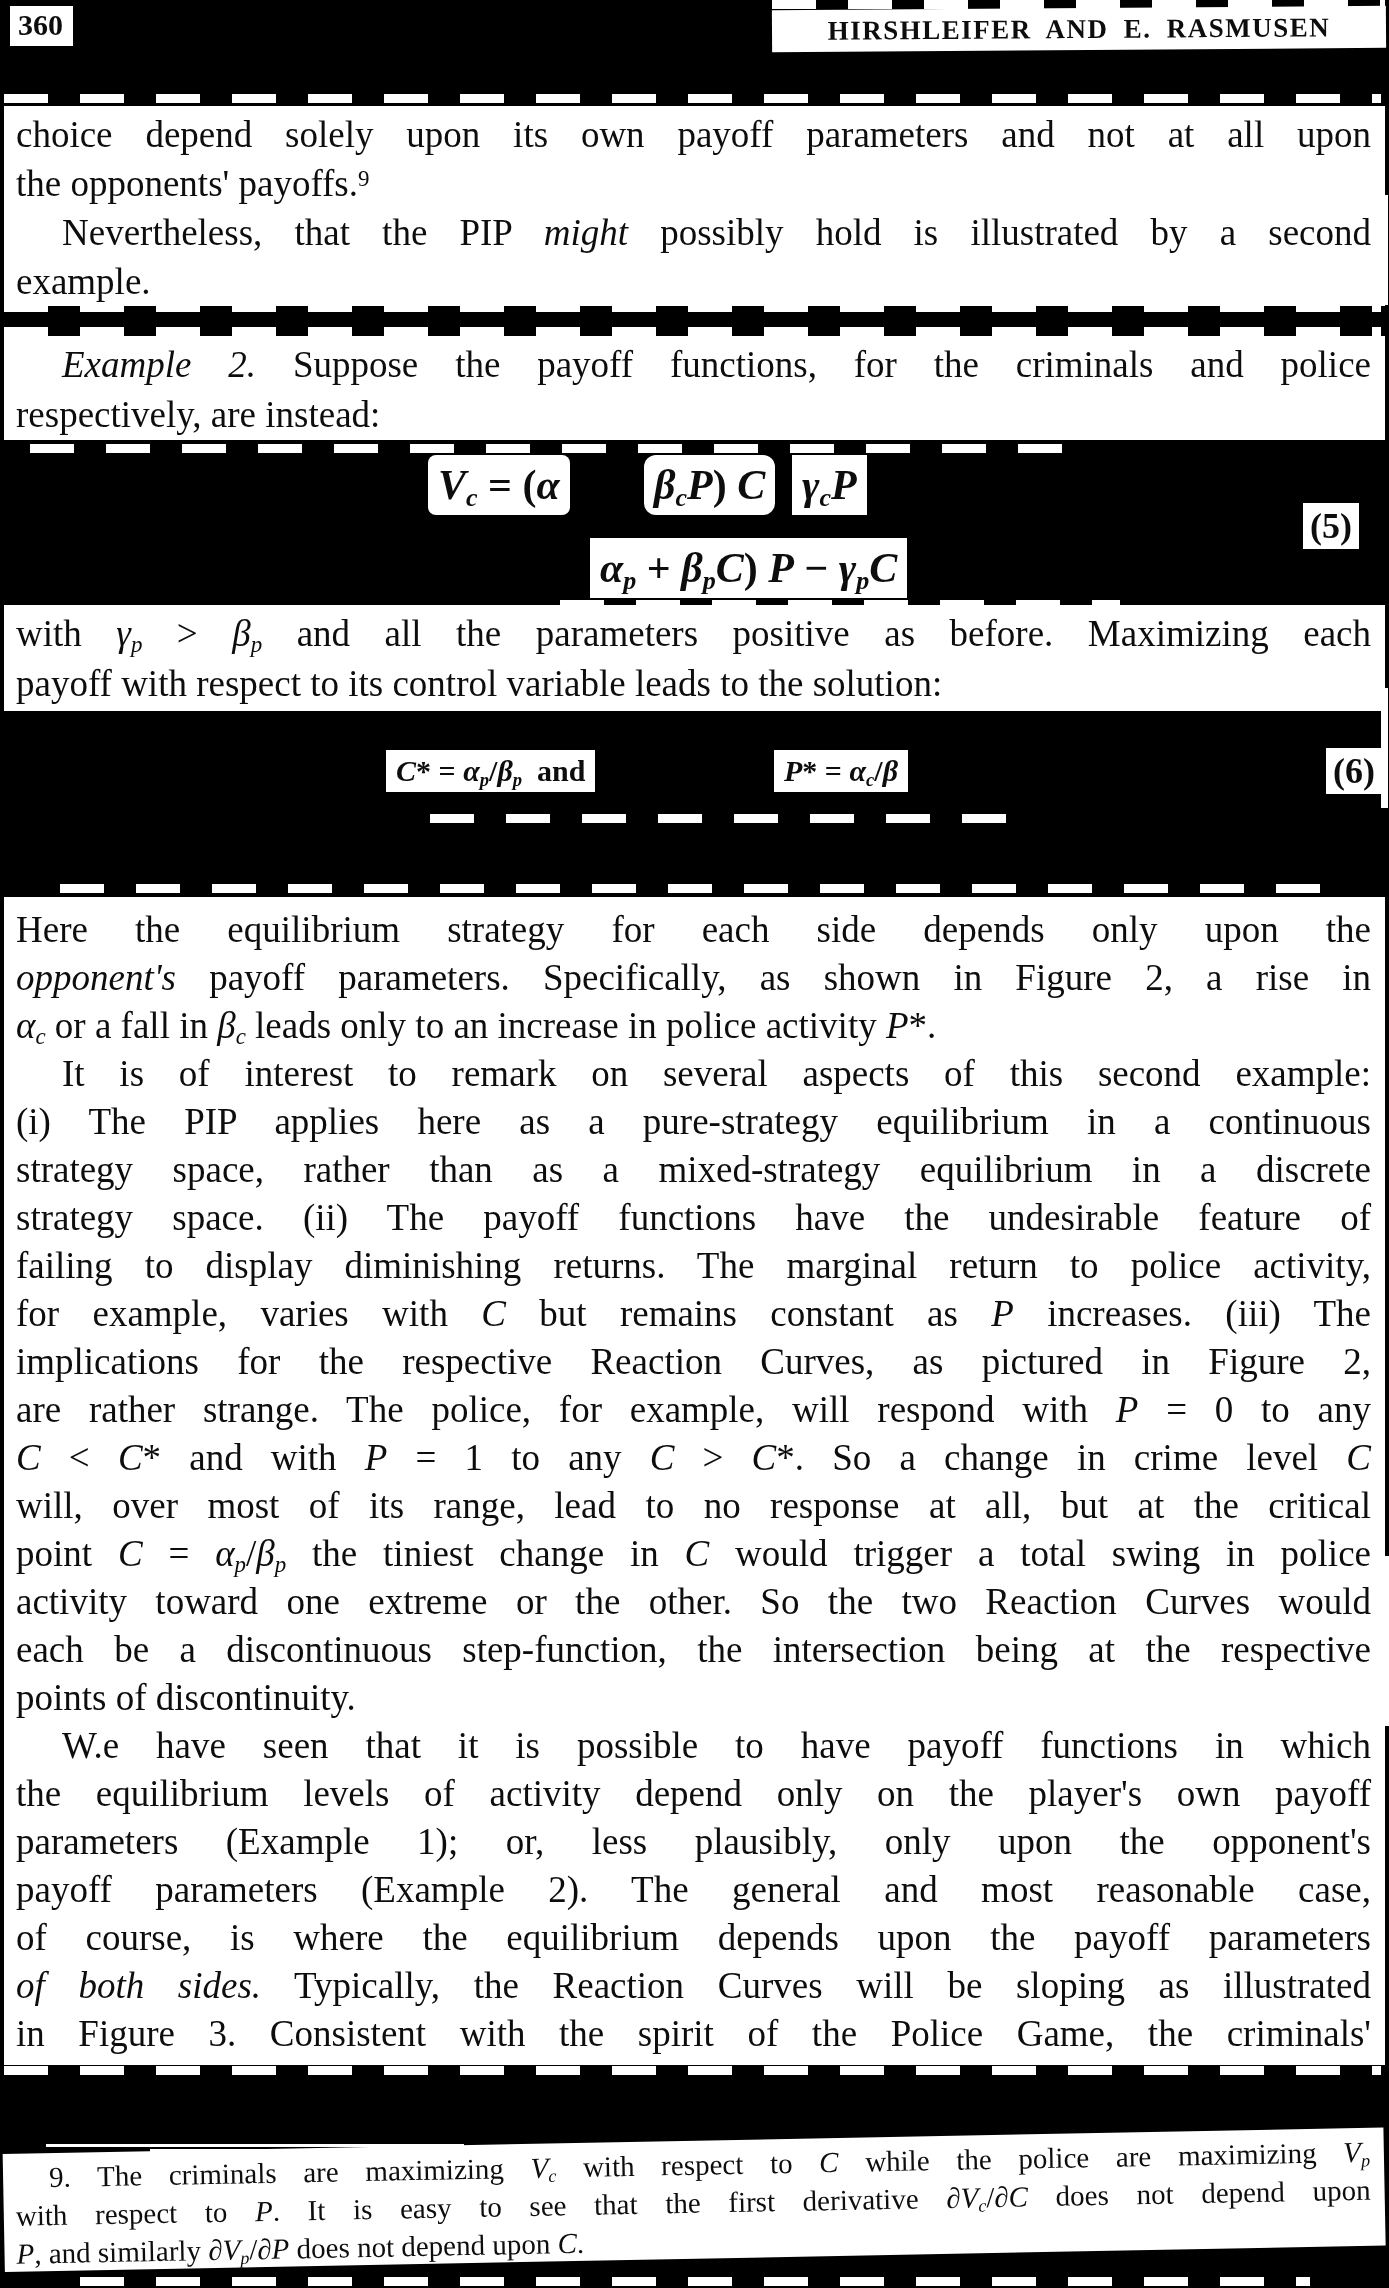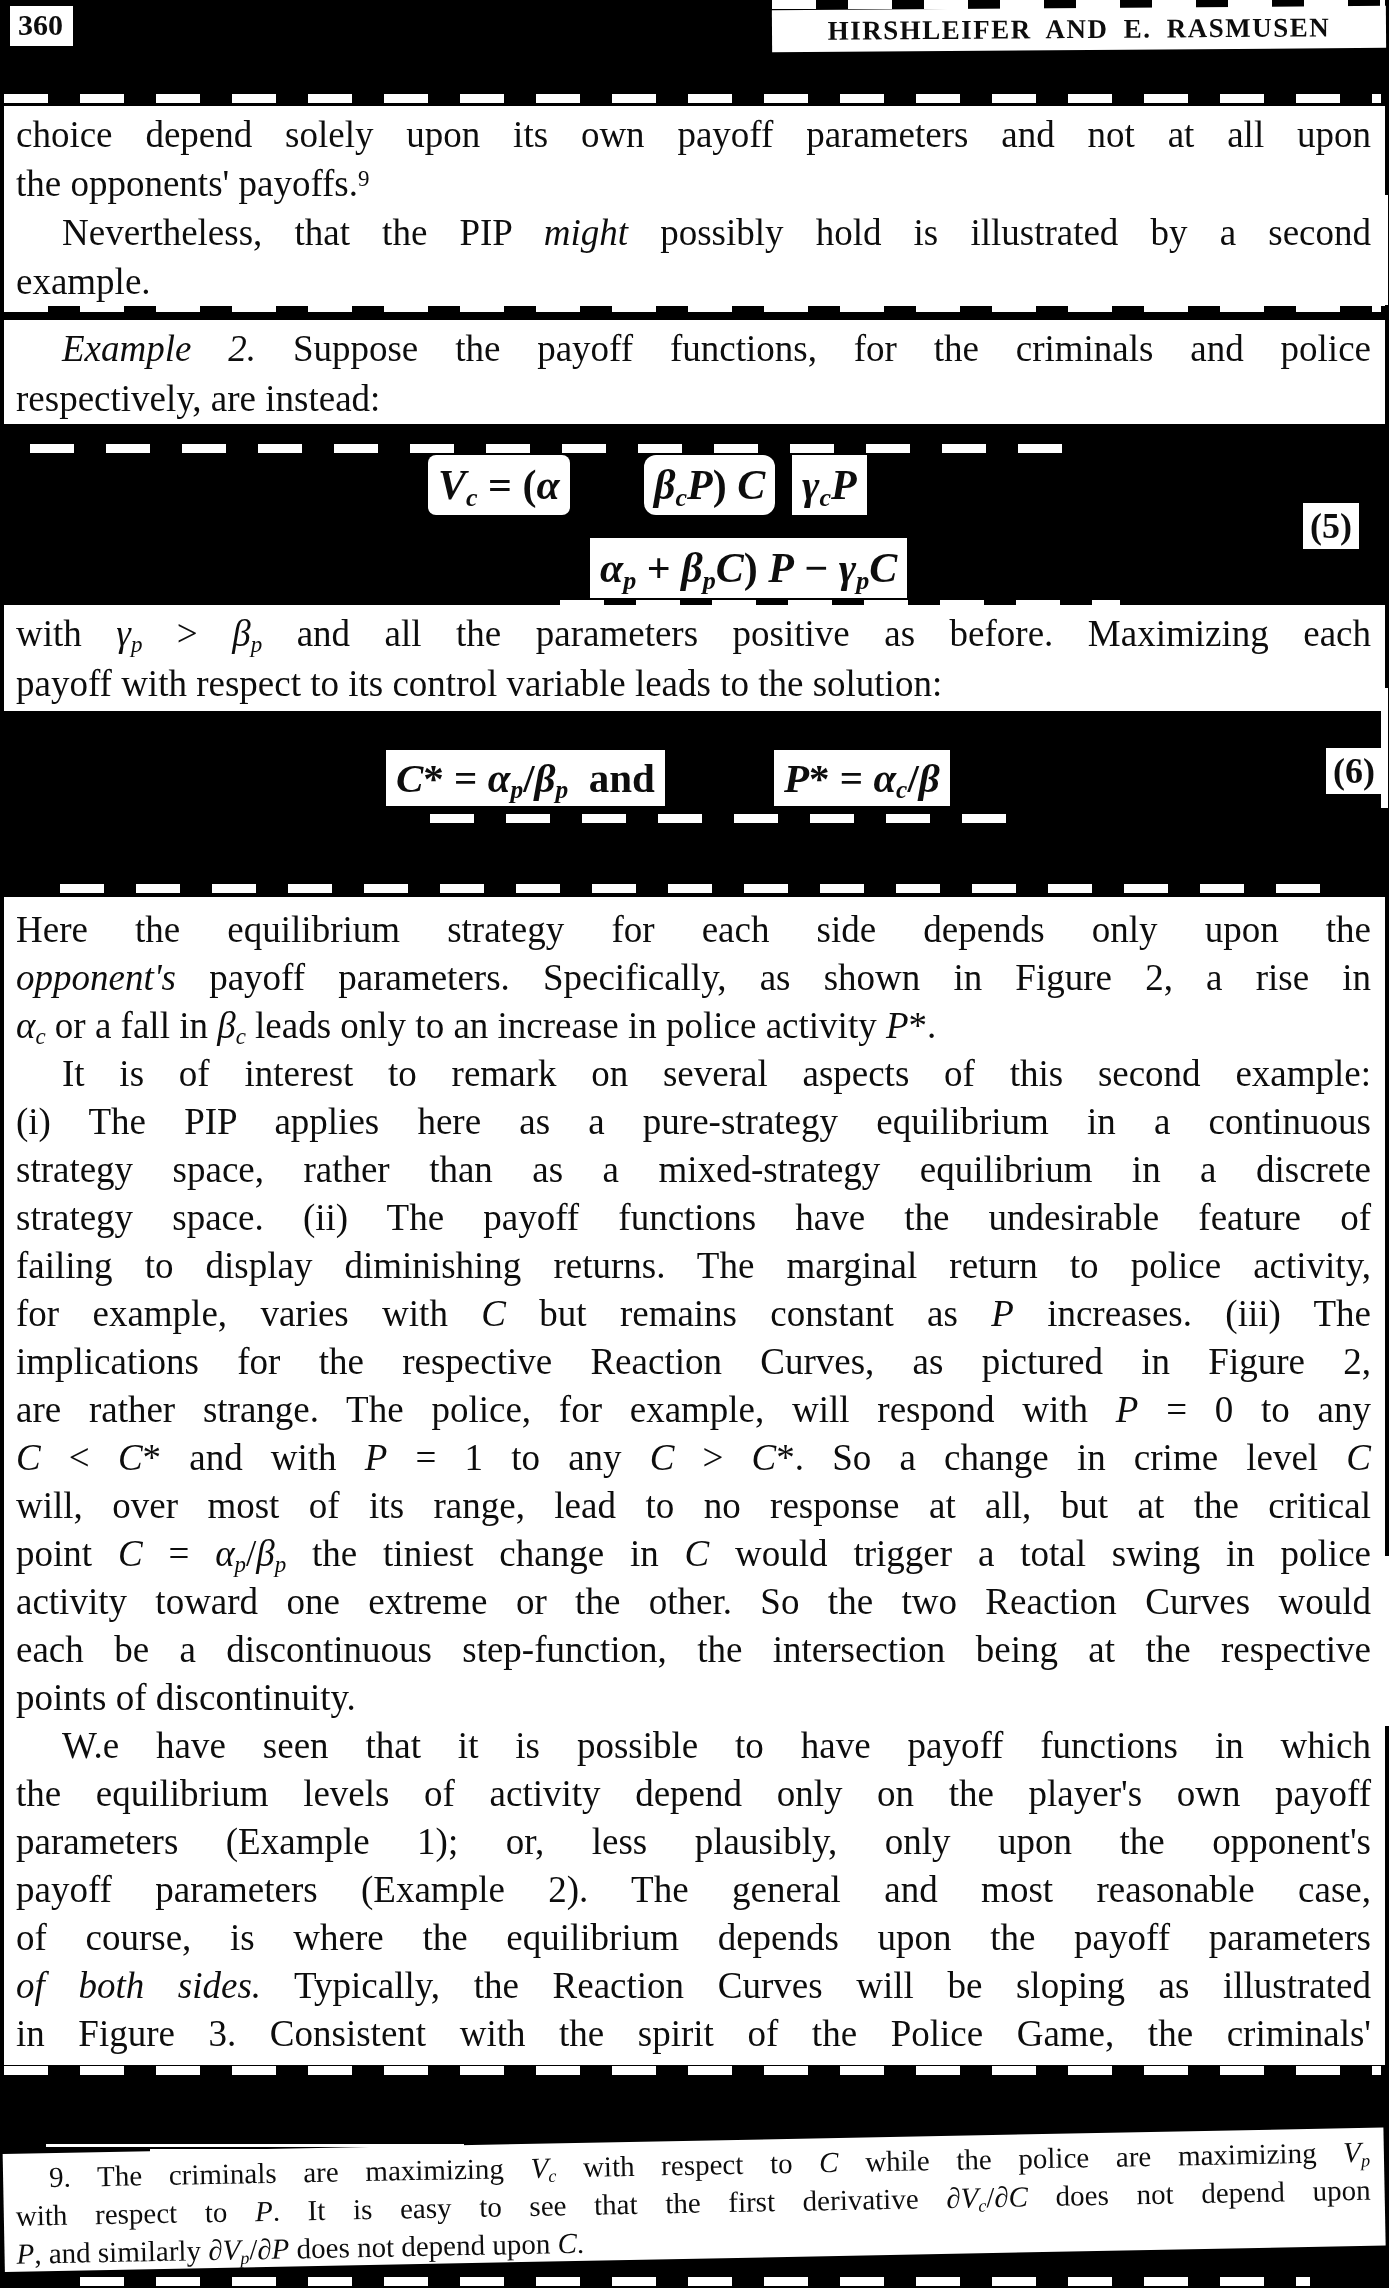--- a/index.html
+++ b/index.html
@@ -6,21 +6,21 @@
   .page{
     position:relative;width:1389px;height:2288px;background:#000;
     overflow:hidden;font-family:"Liberation Serif",serif;color:#0d0d0d;padding-left:12px;
   }
   
   .block{
     position:absolute;left:4px;width:1381px;background:#fff;
     box-sizing:border-box;padding:4px 14px 0 12px;
   }
   #blockA{top:106px;height:200px;font-size:37px;line-height:49px;}
-  #blockB{top:320px;height:104px;font-size:37px;line-height:50px;}
+  #blockB{top:336px;height:104px;font-size:37px;line-height:50px;}
   #blockC{top:605px;height:106px;font-size:37px;line-height:50px;}
   #blockD{top:897px;height:1168px;font-size:37px;line-height:48px;padding-top:9px;}
   #footnote{
     top:2154px;height:118px;font-size:29px;line-height:38px;padding-top:5px;
     transform:rotate(-1.1deg);transform-origin:0 60%;
   }
   .line{text-align:justify;text-align-last:justify;}
   .line.left{text-align:justify;text-align-last:left;}
   .line.ind{text-indent:46px;}
   #footnote .line.ind{text-indent:34px;}
@@ -35,21 +35,21 @@
   .runhead{
     position:absolute;left:772px;top:8px;width:614px;height:42px;background:#fff;
     font-size:27px;font-weight:bold;letter-spacing:1.5px;word-spacing:7px;
     text-align:center;line-height:42px;transform:rotate(-0.4deg);
   }
   
   .eqbox{
     position:absolute;background:#fff;padding:6px 10px;white-space:nowrap;
     font-size:42px;font-weight:bold;
   }
-  .eqbox.small{font-size:41px;padding:4px 10px;}
+  .eqbox.small{font-size:30px;padding:4px 10px;}
   .eqlabel{
     position:absolute;background:#fff;padding:2px 7px;
     font-size:36px;font-weight:bold;
   }
   #eq5p1{left:428px;top:455px;border-radius:8px;}
   #eq5p2{left:644px;top:455px;border-radius:12px;}
   #eq5p3{left:792px;top:455px;}
   #eq5l2{left:590px;top:538px;}
   #eq5label{left:1303px;top:503px;}
   #eq6p1{left:386px;top:750px;}

